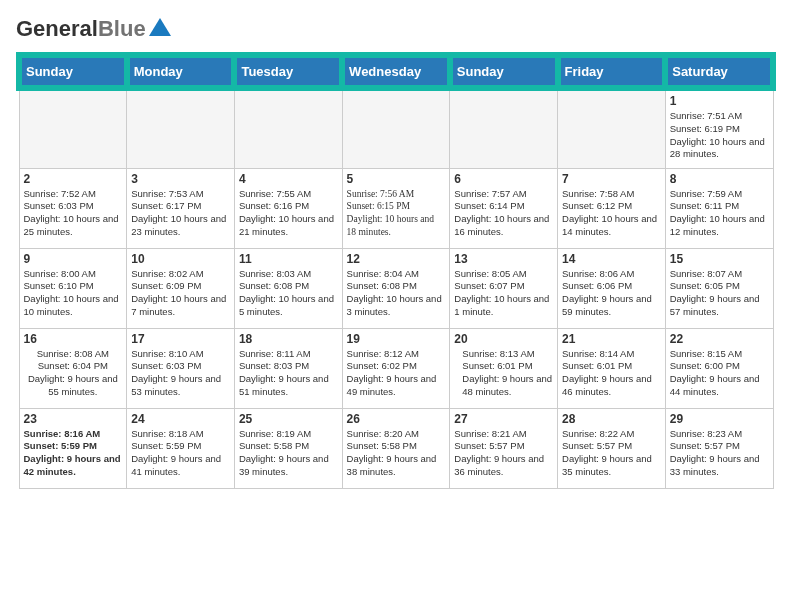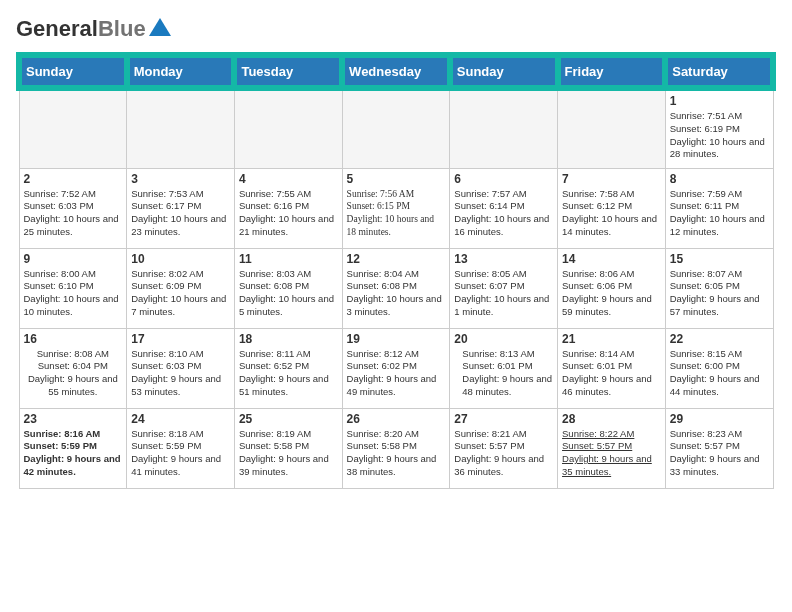--- a/index.html
+++ b/index.html
@@ -234,21 +234,21 @@
         </td>
         <td>
           <span class="day-number">17</span>
           <div class="day-info" style="white-space: pre-line;">Sunrise: 8:10 AM
 Sunset: 6:03 PM
 Daylight: 9 hours and 53 minutes.</div>
         </td>
         <td>
           <span class="day-number">18</span>
           <div class="day-info" style="white-space: pre-line;">Sunrise: 8:11 AM
-Sunset: 6:52 PM
+Sunset: 8:03 PM
 Daylight: 9 hours and 51 minutes.</div>
         </td>
         <td>
           <span class="day-number">19</span>
           <div class="day-info" style="white-space: pre-line;">Sunrise: 8:12 AM
 Sunset: 6:02 PM
 Daylight: 9 hours and 49 minutes.</div>
         </td>
         <td>
           <span class="day-number">20</span>
@@ -295,21 +295,21 @@
 Daylight: 9 hours and 38 minutes.</div>
         </td>
         <td>
           <span class="day-number">27</span>
           <div class="day-info" style="white-space: pre-line;">Sunrise: 8:21 AM
 Sunset: 5:57 PM
 Daylight: 9 hours and 36 minutes.</div>
         </td>
         <td>
           <span class="day-number">28</span>
-          <div class="day-info" style="white-space: pre-line; text-decoration: underline;">Sunrise: 8:22 AM
+          <div class="day-info" style="white-space: pre-line;">Sunrise: 8:22 AM
 Sunset: 5:57 PM
 Daylight: 9 hours and 35 minutes.</div>
         </td>
         <td>
           <span class="day-number">29</span>
           <div class="day-info" style="white-space: pre-line;">Sunrise: 8:23 AM
 Sunset: 5:57 PM
 Daylight: 9 hours and 33 minutes.</div>
         </td>
       </tr>

